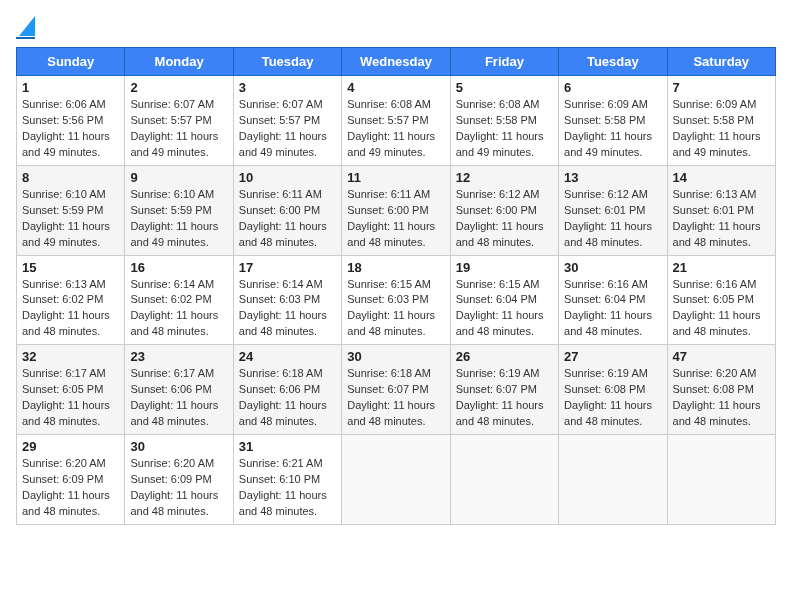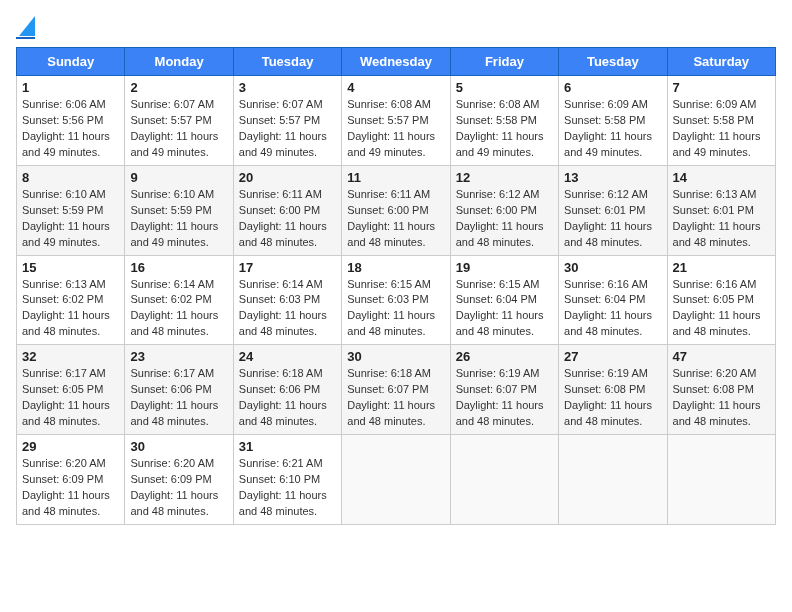--- a/index.html
+++ b/index.html
@@ -153,21 +153,21 @@
       <tr>
         <td>
           <span class="day-num">8</span>
           <div class="day-info">Sunrise: 6:10 AM<br>Sunset: 5:59 PM<br>Daylight: 11 hours<br>and 49 minutes.</div>
         </td>
         <td>
           <span class="day-num">9</span>
           <div class="day-info">Sunrise: 6:10 AM<br>Sunset: 5:59 PM<br>Daylight: 11 hours<br>and 49 minutes.</div>
         </td>
         <td>
-          <span class="day-num">20</span>
+          <span class="day-num">10</span>
           <div class="day-info">Sunrise: 6:11 AM<br>Sunset: 6:00 PM<br>Daylight: 11 hours<br>and 48 minutes.</div>
         </td>
         <td>
           <span class="day-num">11</span>
           <div class="day-info">Sunrise: 6:11 AM<br>Sunset: 6:00 PM<br>Daylight: 11 hours<br>and 48 minutes.</div>
         </td>
         <td>
           <span class="day-num">12</span>
           <div class="day-info">Sunrise: 6:12 AM<br>Sunset: 6:00 PM<br>Daylight: 11 hours<br>and 48 minutes.</div>
         </td>

